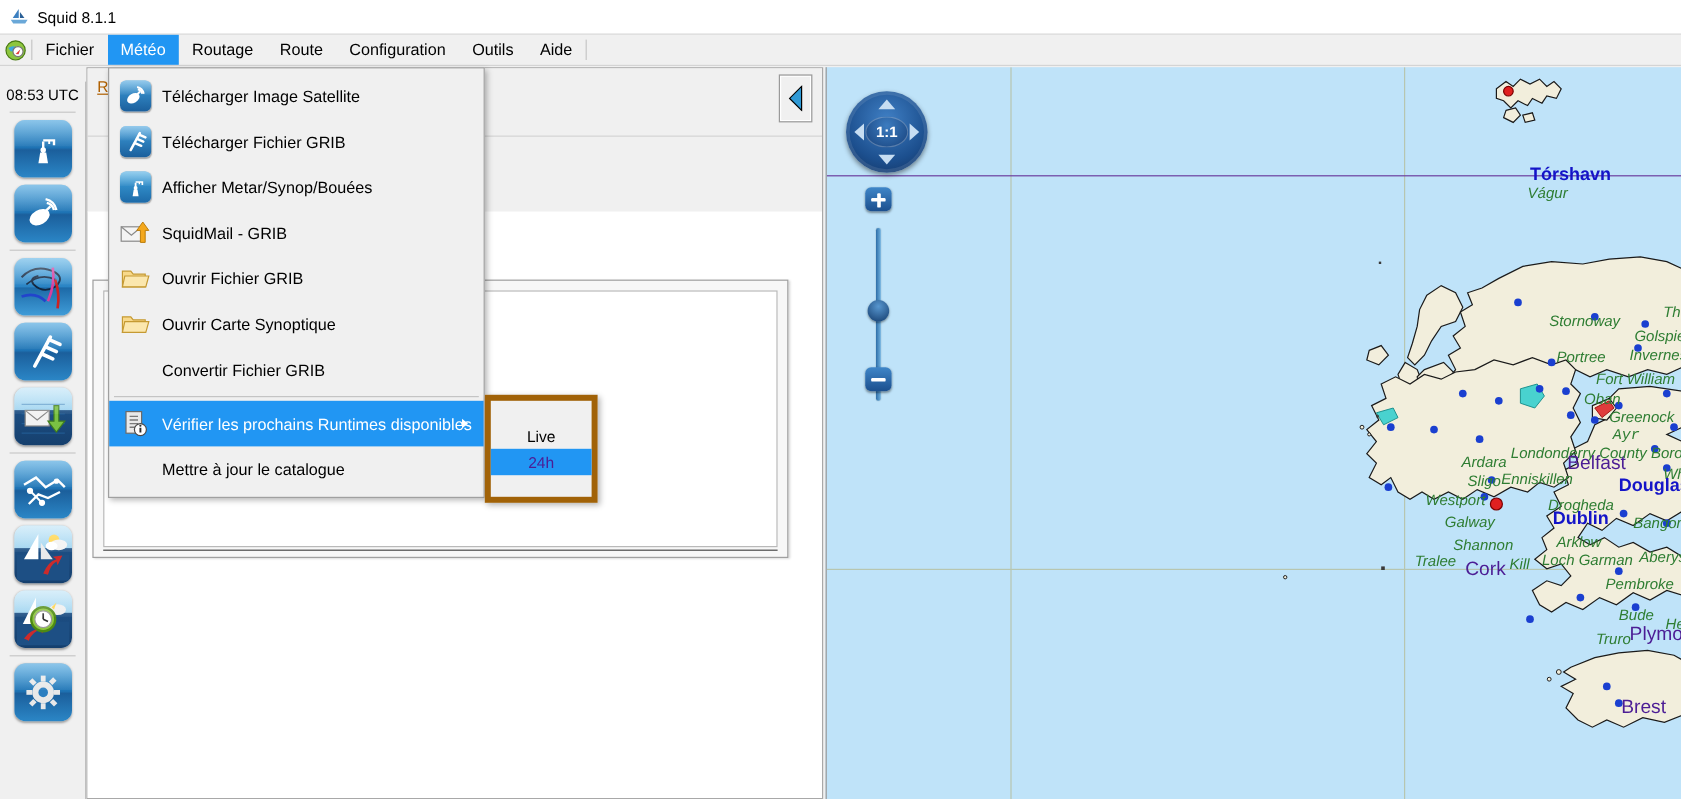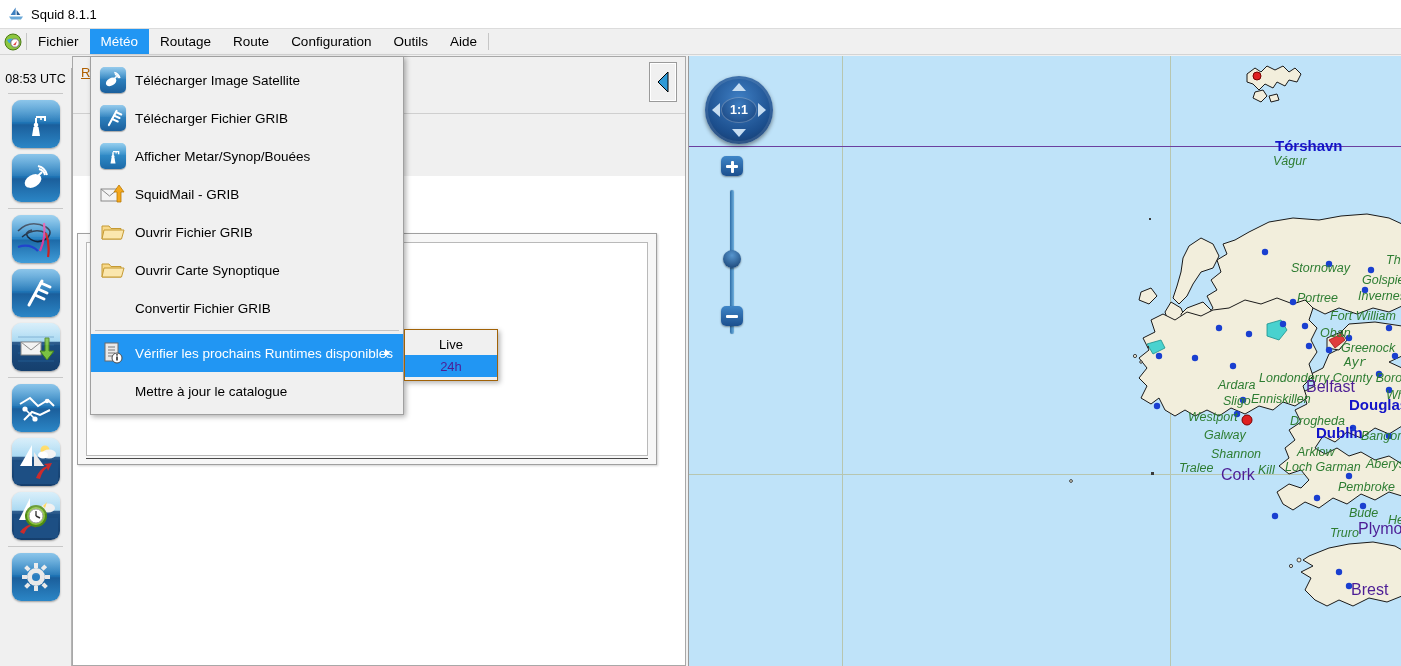--- a/index.html
+++ b/index.html
@@ -118,23 +118,23 @@
   .mi-icon{width:26px;height:26px;border-radius:5px;position:relative;overflow:hidden;
     box-shadow:0 1px 1px rgba(0,0,0,.30);}
   .mi-icon .gl{position:absolute;left:0;top:0;width:100%;height:46%;
     background:linear-gradient(to bottom,rgba(255,255,255,.45),rgba(255,255,255,.04));}
   .mi-icon .gy{position:absolute;left:0;top:0;width:100%;height:100%;
     display:flex;align-items:center;justify-content:center;}
 
   
   .submenu{
     position:absolute;left:404px;top:329px;width:94px;
-    background:#f0f0f0;border:1px solid #a16207;
+    background:#f0f0f0;border:5px solid #a16207;
     box-shadow:2px 2px 5px rgba(0,0,0,.30);
-    padding:3px 0;box-sizing:border-box;z-index:50;
+    padding:18px 0;box-sizing:border-box;z-index:50;
   }
   .sm-item{height:22px;display:flex;align-items:center;justify-content:center;font-size:13px;cursor:default;}
   .sm-item.hl{background:#2196f3;color:#4c1d95;}
 
   
   .map{
     position:absolute;left:688px;top:56px;width:713px;height:610px;
     background:#bfe3f9;overflow:hidden;border-left:1px solid #9a9a9a;
   }
   .grid-v{position:absolute;top:0;bottom:0;width:1px;background:#b7c6b0;}
@@ -618,21 +618,21 @@
     <div class="lbl green" style="left:655px;top:300px;font-family:Liberation Mono, monospace;">Ayr</div>
     <div class="lbl green" style="left:570px;top:315px;">Londonderry County Borough</div>
     <div class="lbl green" style="left:529px;top:322px;">Ardara</div>
     <div class="lbl green" style="left:562px;top:336px;">Enniskillen</div>
     <div class="lbl green" style="left:534px;top:338px;">Sligo</div>
     <div class="lbl black" style="left:617px;top:322px;">Belfast</div>
     <div class="lbl green" style="left:697px;top:332px;">Whitehaven</div>
     <div class="lbl blue" style="left:660px;top:340px;">Douglas</div>
     <div class="lbl green" style="left:499px;top:354px;">Westport</div>
     <div class="lbl green" style="left:601px;top:358px;">Drogheda</div>
-    <div class="lbl blue" style="left:627px;top:368px;">Dublin</div>
+    <div class="lbl blue" style="left:605px;top:368px;">Dublin</div>
     <div class="lbl green" style="left:672px;top:373px;">Bangor</div>
     <div class="lbl green" style="left:515px;top:372px;">Galway</div>
     <div class="lbl green" style="left:608px;top:389px;">Arklow</div>
     <div class="lbl green" style="left:522px;top:391px;">Shannon</div>
     <div class="lbl green" style="left:596px;top:404px;">Loch Garman</div>
     <div class="lbl green" style="left:677px;top:401px;">Aberystwyth</div>
     <div class="lbl green" style="left:569px;top:407px;">Kill</div>
     <div class="lbl green" style="left:490px;top:405px;">Tralee</div>
     <div class="lbl black" style="left:532px;top:410px;">Cork</div>
     <div class="lbl green" style="left:649px;top:424px;">Pembroke</div>

